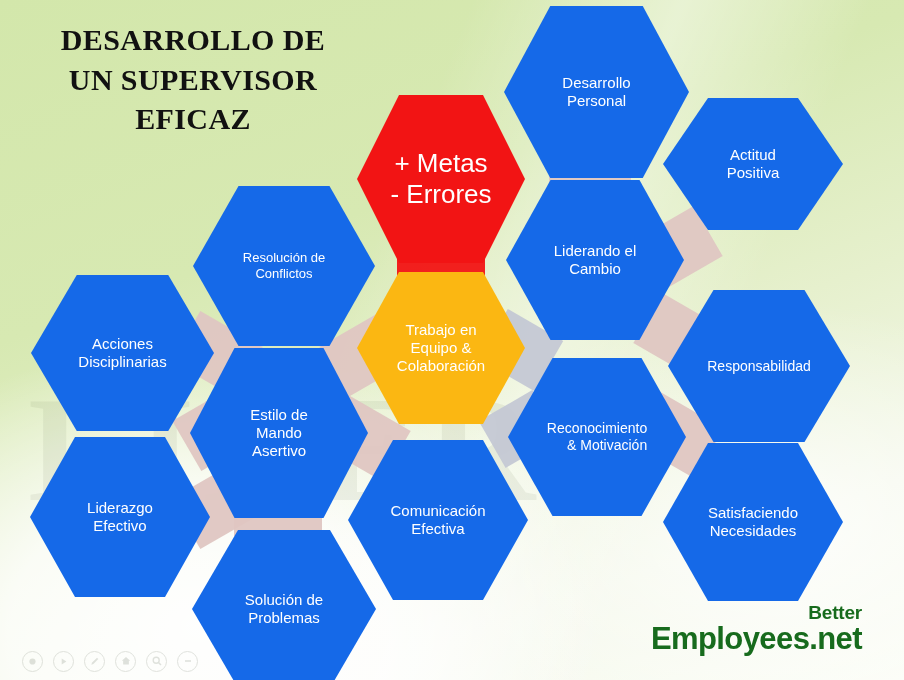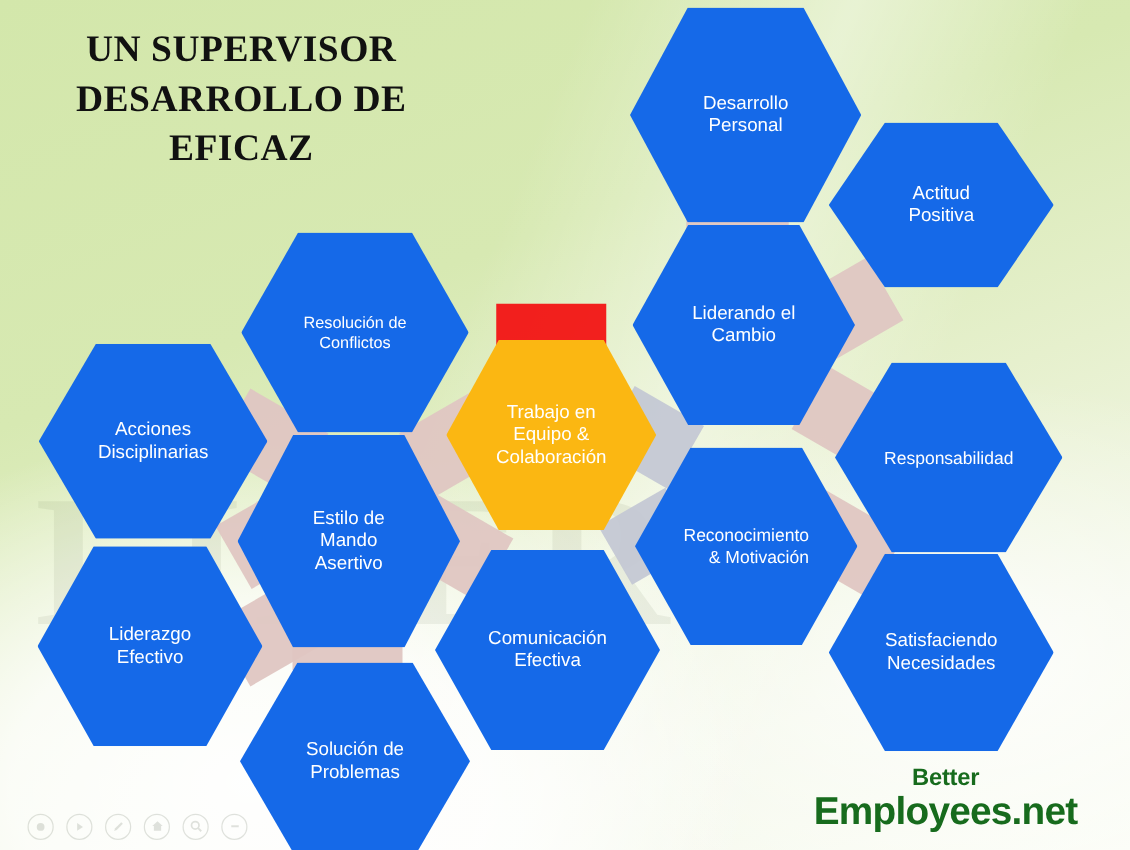--- a/index.html
+++ b/index.html
@@ -91,22 +91,22 @@
     background: #dfc6c2;
     opacity: 0.95;
   }
   .conn.grey { background: #c4c8d4; }
   .conn.red  { background: #f21414; }
 
   
   #logo {
     position: absolute;
     right: 42px;
-    bottom: 16px;
-    text-align: center;
+    bottom: 26px;
+    text-align: right;
     color: #176b1d;
     font-family: "Liberation Sans", sans-serif;
     line-height: 1;
     user-select: none;
   }
   #logo .l1 { display: block; font-size: 19px; font-weight: 700; letter-spacing: -0.2px; margin-bottom: 1px; }
   #logo .l2 { display: block; font-size: 31px; font-weight: 700; letter-spacing: -0.6px; }
 
   
   #toolbar {
@@ -131,39 +131,42 @@
 </head>
 <body>
 
 <div id="slide">
 
   <div id="bg-sheen"></div>
 
   <div id="watermark">LIDER</div>
 
   <div id="title">
+    <span class="tl">DESARROLLO DE</span>
     <span class="tl">UN SUPERVISOR</span>
-    <span class="tl">DESARROLLO DE</span>
     <span class="tl">EFICAZ</span>
   </div>
 
   <div id="hexfield">
       <div class="conn red" style="left: 397px; top: 243px; width: 88px; height: 38px;"></div>
       <div class="conn" style="left: 549px; top: 163px; width: 82px; height: 30px;"></div>
       <div class="conn" style="left: 648px; top: 213px; width: 58px; height: 72px; transform: rotate(60deg);"></div>
       <div class="conn" style="left: 650px; top: 300px; width: 58px; height: 72px; transform: rotate(-60deg);"></div>
       <div class="conn grey" style="left: 492px; top: 318px; width: 58px; height: 64px; transform: rotate(-60deg);"></div>
       <div class="conn" style="left: 648px; top: 398px; width: 58px; height: 74px; transform: rotate(-60deg);"></div>
       <div class="conn" style="left: 188px; top: 318px; width: 58px; height: 72px; transform: rotate(-60deg);"></div>
       <div class="conn" style="left: 189px; top: 392px; width: 58px; height: 72px; transform: rotate(60deg);"></div>
       <div class="conn" style="left: 336px; top: 318px; width: 58px; height: 72px; transform: rotate(60deg);"></div>
       <div class="conn" style="left: 336px; top: 402px; width: 58px; height: 72px; transform: rotate(-60deg);"></div>
       <div class="conn" style="left: 188px; top: 470px; width: 58px; height: 72px; transform: rotate(60deg);"></div>
       <div class="conn" style="left: 234px; top: 506px; width: 88px; height: 30px;"></div>
       <div class="conn grey" style="left: 492px; top: 398px; width: 54px; height: 62px; transform: rotate(60deg);"></div>
+      <div class="hex red" style="left: 357px; top: 95px; width: 168px; height: 168px;">
+        <span class="lbl" style="font-size: 26px;">+ Metas<br>- Errores</span>
+      </div>
       <div class="hex orange" style="left: 357px; top: 272px; width: 168px; height: 152px;">
         <span class="lbl" style="font-size: 15px;">Trabajo en<br>Equipo &amp;<br>Colaboración</span>
       </div>
       <div class="hex blue" style="left: 504px; top: 6px; width: 185px; height: 172px;">
         <span class="lbl" style="font-size: 15px;">Desarrollo<br>Personal</span>
       </div>
       <div class="hex blue" style="left: 663px; top: 98px; width: 180px; height: 132px;">
         <span class="lbl" style="font-size: 15px;">Actitud<br>Positiva</span>
       </div>
       <div class="hex blue" style="left: 506px; top: 180px; width: 178px; height: 160px;">

